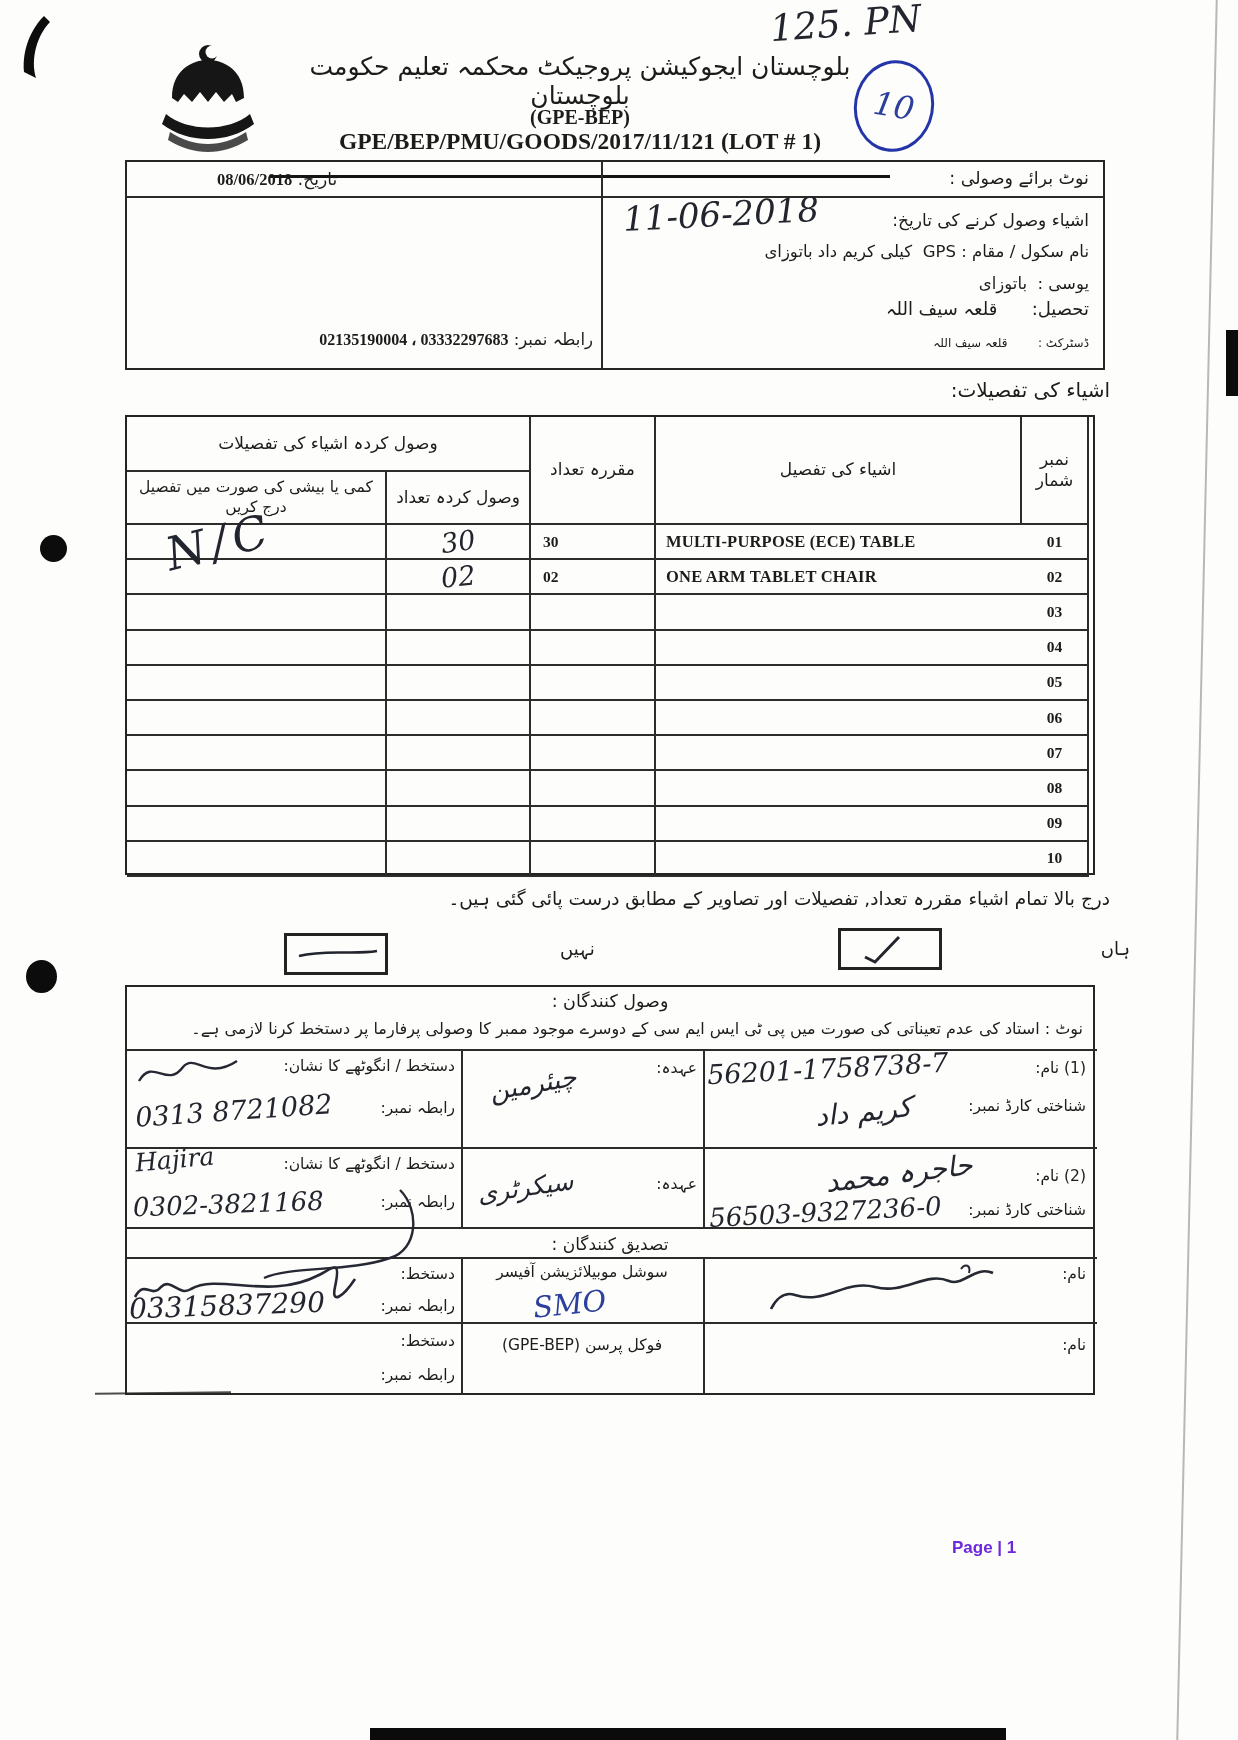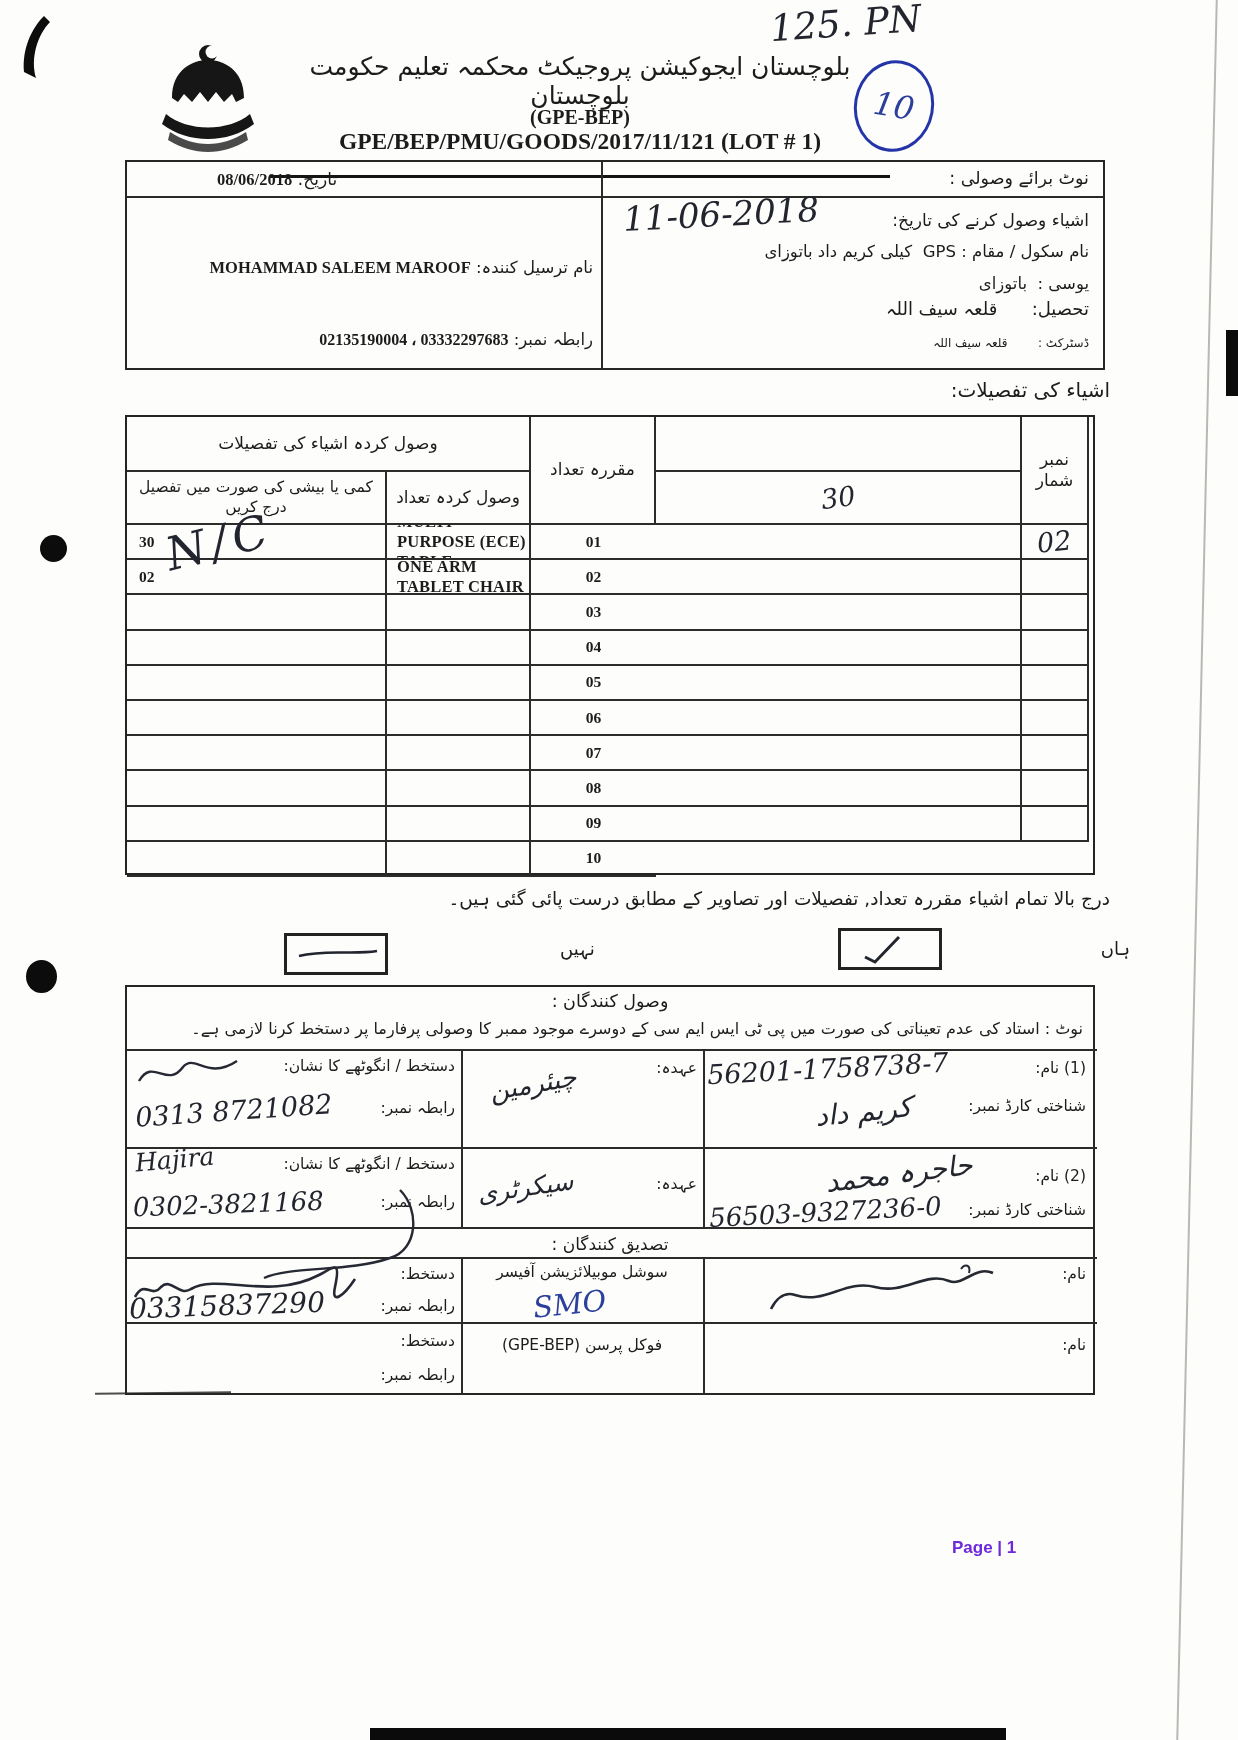--- a/index.html
+++ b/index.html
@@ -73,29 +73,29 @@
     <div class="abs urdu" style="right:14px;top:6px;font-size:17.5px;">نوٹ برائے وصولی :</div>
     <div class="abs urdu" style="left:90px;top:7px;width:380px;text-align:left;font-size:17px;"><span class="urdu">تاریخ:</span>&nbsp;<span class="serif" style="font-weight:bold;font-size:16.5px;">08/06/2018</span></div>
 
     <div class="abs urdu" style="right:14px;top:48px;font-size:17px;">اشیاء وصول کرنے کی تاریخ:</div>
     <div class="abs hw" style="left:496px;top:32px;font-size:34px;transform:rotate(-3deg);">11-06-2018</div>
     <div class="abs urdu" style="right:14px;top:80px;font-size:16.5px;"><span>نام سکول / مقام : GPS</span>&nbsp;&nbsp;<span>کیلی کریم داد باتوزای</span></div>
     <div class="abs urdu" style="right:14px;top:112px;font-size:16.5px;"><span>یوسی :</span>&nbsp;&nbsp;<span>باتوزای</span></div>
     <div class="abs urdu" style="right:14px;top:136px;font-size:18px;text-align:right;"><span>تحصیل:</span>&nbsp;&nbsp;&nbsp;&nbsp;&nbsp;&nbsp;<span>قلعہ سیف اللہ</span></div>
     <div class="abs urdu" style="right:14px;top:174px;font-size:12px;"><span>ڈسٹرکٹ :</span>&nbsp;&nbsp;&nbsp;&nbsp;&nbsp;&nbsp;&nbsp;&nbsp;<span>قلعہ سیف اللہ</span></div>
 
-    <div class="abs urdu" style="left:10px;top:96px;width:456px;font-size:16.5px;"><span>نام ترسیل کنندہ:</span>&nbsp;<span class="serif" style="font-size:16.5px;">MOHAMMAD SALEEM MAROOF</span></div>
     <div class="abs urdu" style="left:10px;top:168px;width:456px;font-size:16.5px;"><span>رابطہ نمبر:</span>&nbsp;<span class="serif" style="font-size:16px;">03332297683 ، 02135190004</span></div>
   </div>
 
   <div class="abs urdu" style="right:128px;top:378px;font-size:20px;">اشیاء کی تفصیلات:</div>
 
   <div class="abs" id="items-table">
     <div class="it-hdr urdu" style="grid-column:1/3;grid-row:1;">وصول کردہ اشیاء کی تفصیلات</div>
     <div class="it-hdr urdu" style="grid-column:3;grid-row:1/3;">مقررہ تعداد</div>
+    <div class="it-hdr urdu" style="grid-column:4;grid-row:1/3;">اشیاء کی تفصیل</div>
     <div class="it-hdr urdu" style="grid-column:5;grid-row:1/3;">نمبر شمار</div>
     <div class="it-hdr urdu" style="grid-column:1;grid-row:2;font-size:15.5px;padding:0 6px;">کمی یا بیشی کی صورت میں تفصیل درج کریں</div>
     <div class="it-hdr urdu" style="grid-column:2;grid-row:2;">وصول کردہ تعداد</div>
 
     <div></div>
     <div>
         <span class="hw" style="font-size:27px;transform:rotate(-8deg);">30</span>
       </div>
     <div class="it-fixed serif">30</div>
     <div class="it-detail serif">MULTI-PURPOSE (ECE) TABLE</div>

